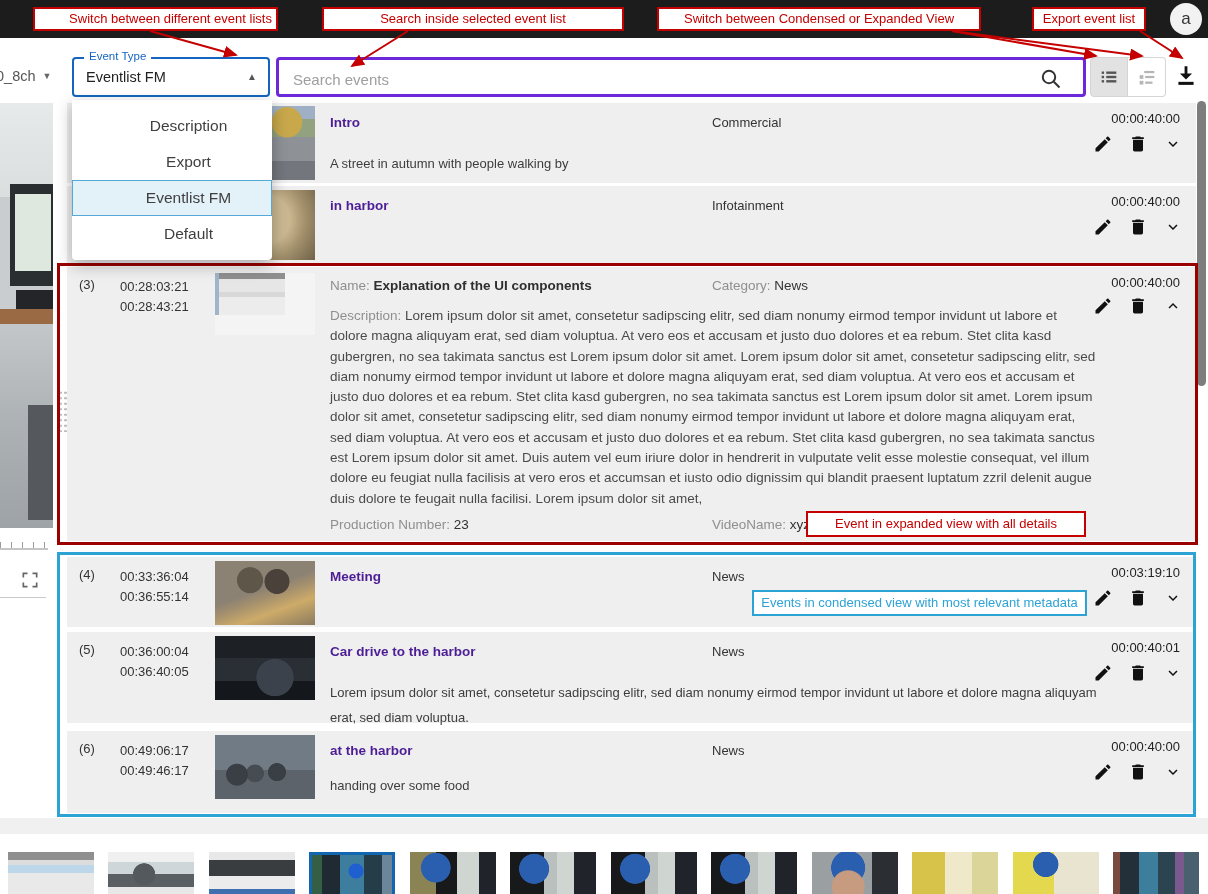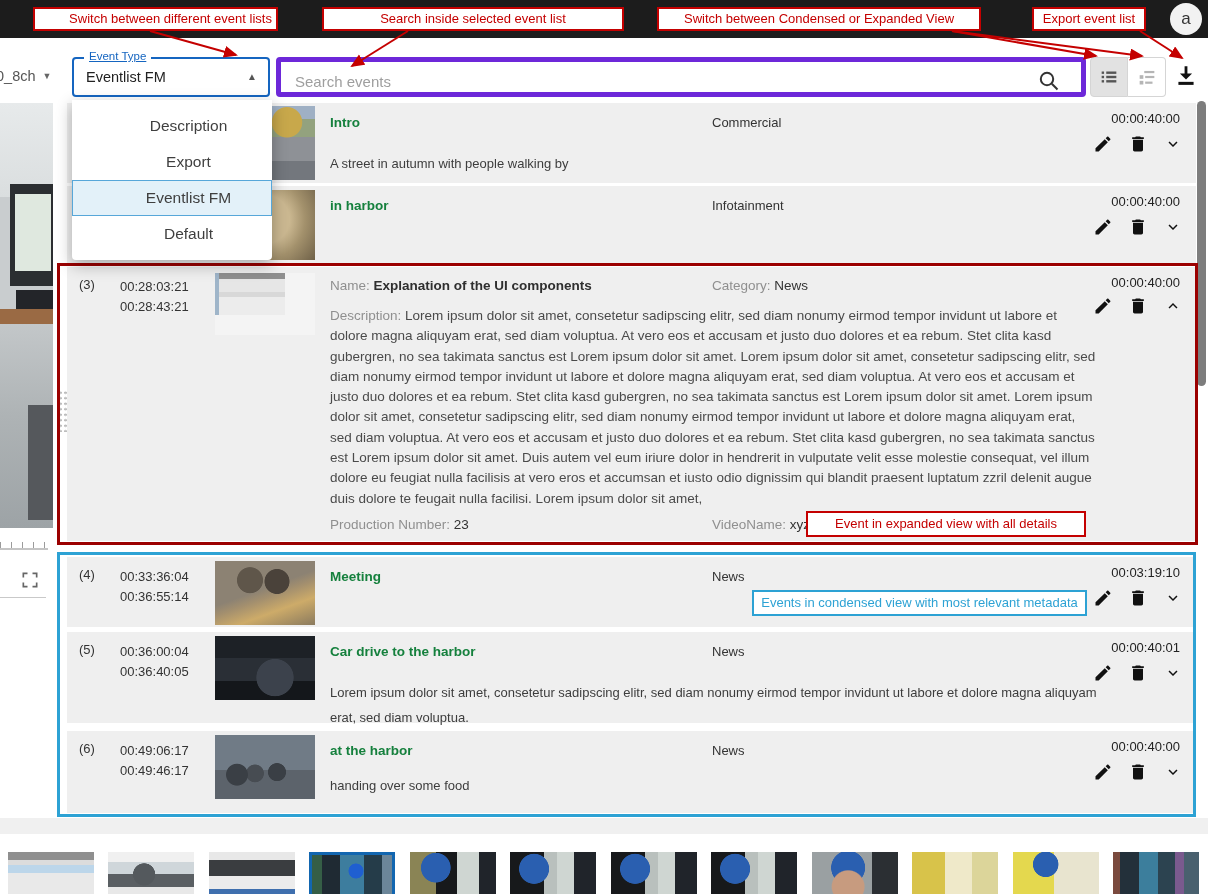--- a/index.html
+++ b/index.html
@@ -31,24 +31,24 @@
     background-image:repeating-linear-gradient(90deg,#9b9b9b 0 1px,transparent 1px 11px);background-size:100% 6px;
     background-repeat:no-repeat;background-position:left bottom;}
   .fullscreen{position:absolute;left:20px;top:570px;width:20px;height:20px;}
   .hline{position:absolute;left:0;top:597px;width:46px;height:1px;background:#c9c9c9;}
   .splitter{position:absolute;left:58px;top:390px;width:10px;height:42px;
     background-image:radial-gradient(circle,#bdbdbd 1.1px,transparent 1.5px);background-size:5px 5.5px;}
 
   
   .select-box{position:absolute;left:72px;top:57px;width:198px;height:40px;border:2px solid #1565c0;
     border-radius:4px;background:#fff;box-sizing:border-box;z-index:20;}
-  .select-label{position:absolute;top:-9px;left:10px;background:#fff;padding:0 5px;color:#1565c0;font-size:11.5px;text-decoration:underline;}
+  .select-label{position:absolute;top:-9px;left:10px;background:#fff;padding:0 5px;color:#1565c0;font-size:11.5px;}
   .select-value{position:absolute;left:12px;top:0;line-height:36px;font-size:14.5px;color:#222;}
   .select-caret{position:absolute;right:11px;top:0;line-height:36px;font-size:10px;color:#555;}
-  .search-box{position:absolute;left:276px;top:57px;width:810px;height:40px;border:5px solid #6d28d9;
+  .search-box{position:absolute;left:276px;top:57px;width:810px;height:40px;border:3px solid #6d28d9;
     border-radius:4px;background:#fff;box-sizing:border-box;}
   .search-box input{position:absolute;left:12px;top:0;width:740px;height:36px;border:0;outline:none;
     font-size:15px;color:#222;font-family:"Liberation Sans",sans-serif;background:transparent;}
   .search-box input::placeholder{color:#9e9e9e;}
   .search-ic{position:absolute;right:20px;top:7px;width:24px;height:24px;}
   .view-toggle{position:absolute;left:1090px;top:57px;height:40px;display:flex;}
   .vt-btn{width:38px;height:40px;box-sizing:border-box;border:1px solid #d5d5d5;background:#fff;
     display:flex;align-items:center;justify-content:center;}
   .vt-btn.sel{background:#e2e2e2;}
   .vt-btn:first-child{border-radius:4px 0 0 4px;} .vt-btn:last-child{border-radius:0 4px 4px 0;border-left:0;}
@@ -65,21 +65,21 @@
   .r1{top:103px;height:80px;} .r2{top:186px;height:77px;}
   .r3{top:267px;height:274px;}
   .r4{top:557px;height:70px;} .r5{top:632px;height:91px;} .r6{top:731px;height:82px;}
   .red-box{position:absolute;left:57px;top:263px;width:1141px;height:282px;border:3px solid #9b0000;
     box-sizing:border-box;z-index:6;pointer-events:none;}
   .blue-box{position:absolute;left:57px;top:552px;width:1139px;height:265px;border:3px solid #2da2d4;
     box-sizing:border-box;z-index:6;pointer-events:none;}
   .num{position:absolute;left:12px;top:10px;font-size:13px;color:#333;}
   .tc{position:absolute;left:53px;top:10px;font-size:13px;color:#333;line-height:20px;white-space:pre-line;}
   .thumb{position:absolute;left:148px;top:4px;width:100px;overflow:hidden;}
-  .title{position:absolute;left:263px;top:12px;font-size:13.5px;font-weight:700;color:#15803d;}
+  .title{position:absolute;left:263px;top:12px;font-size:13.5px;font-weight:700;color:#4c1d95;}
   .category{position:absolute;left:645px;top:12px;font-size:13px;color:#333;text-align:right;}
   .duration{position:absolute;right:16px;top:8px;font-size:13px;color:#222;}
   .desc{position:absolute;left:263px;top:48px;width:775px;font-size:13px;color:#3d3d3d;line-height:25px;}
   .actions{position:absolute;right:12px;top:30px;display:flex;gap:13px;}
   .icon-btn{width:22px;height:22px;display:flex;align-items:center;justify-content:center;}
   .lbl{color:#8f8f8f;}
   .name-line{position:absolute;left:263px;top:11px;font-size:13.5px;color:#2f2f2f;font-weight:700;}
   .name-line .lbl{font-weight:400;}
   .cat-line{position:absolute;left:645px;top:11px;font-size:13.5px;color:#333;}
   .desc-block{position:absolute;left:263px;top:39px;width:768px;font-size:13.5px;line-height:20.3px;color:#4a4a4a;}

